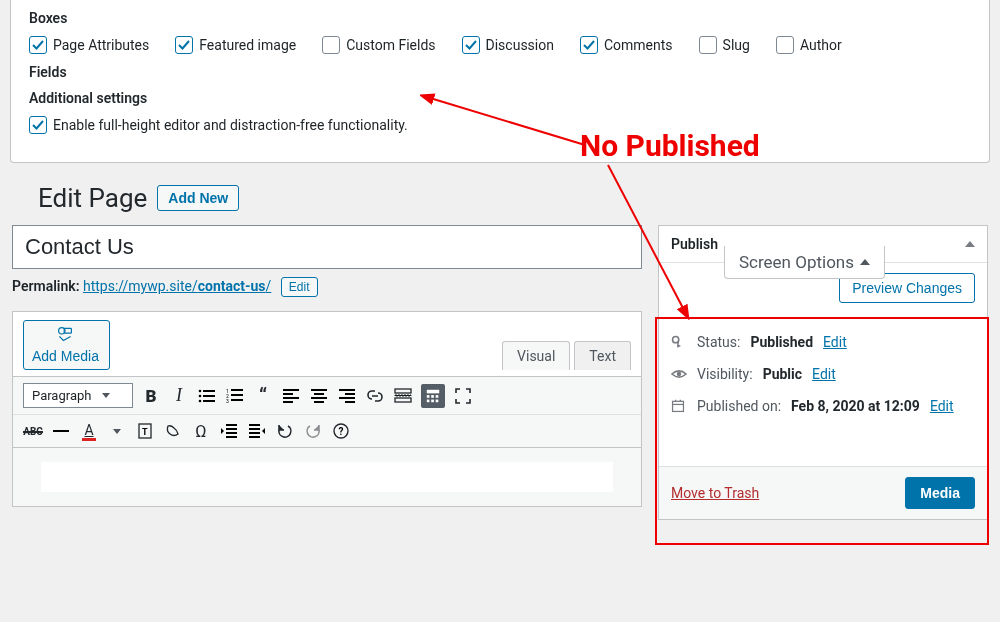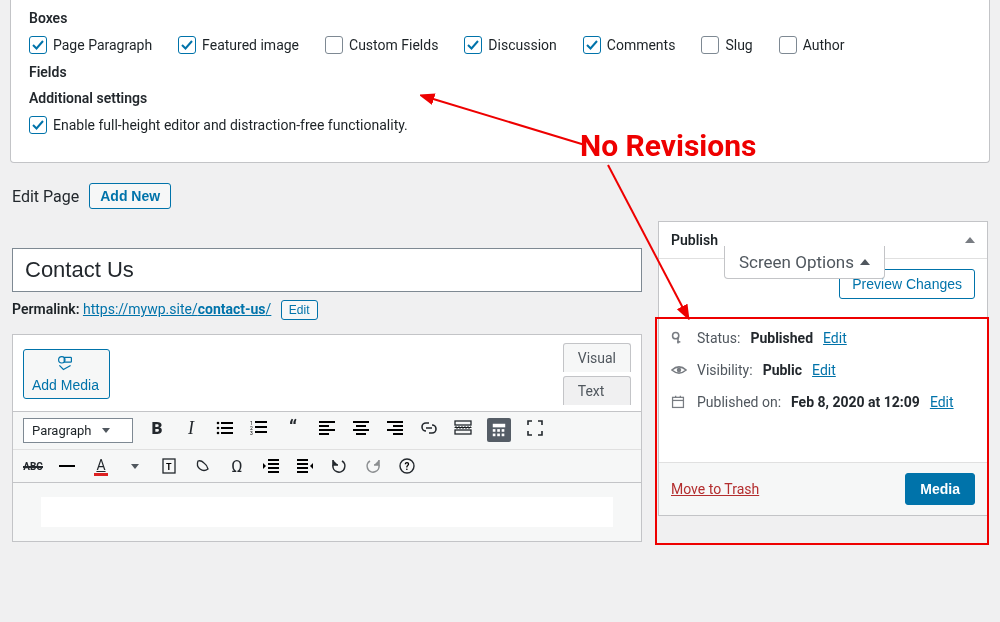--- a/index.html
+++ b/index.html
@@ -15,43 +15,43 @@
 .cb-check { width: 12px; height: 12px; }
 .radio-outer { width: 18px; height: 18px; border: 1px solid #7e8993; border-radius: 50%; background: #fff; display: inline-flex; align-items: center; justify-content: center; }
 .radio-outer.sel { border-color: #0073aa; }
 .radio-inner { width: 10px; height: 10px; background: #0073aa; border-radius: 50%; }
 
 .screen-options-tab { position: absolute; right: 115px; top: 246px; background: #fff; border: 1px solid #c3c4c7; border-top: none; border-radius: 0 0 4px 4px; padding: 6px 14px; display: flex; align-items: center; gap: 6px; cursor: pointer; font-size: 17px; color: #50575e; }
 .so-arrow { width:0; height:0; border-left: 5px solid transparent; border-right: 5px solid transparent; border-bottom: 6px solid #50575e; }
 
 .page-wrap { padding: 10px 12px 0 12px; }
 .title-row { display: flex; align-items: center; gap: 10px; margin: 10px 0 12px; }
-.page-title { font-size: 16px; font-weight: 400; color: #23282d; }
+.page-title { font-size: 26px; font-weight: 400; color: #23282d; margin-left: 26px; }
 .add-new-btn { border: 1px solid #0073aa; color: #0073aa; background: #f6f7f7; border-radius: 3px; padding: 4px 10px; font-size: 14px; font-weight: 600; cursor: pointer; }
 
 .columns { display: flex; gap: 16px; align-items: flex-start; }
 .col-main { flex: 0 0 630px; }
 .col-side { flex: 0 0 330px; }
 
-.title-input { width: 100%; border: 1px solid #7e8993; background: #fff; font-size: 22px; padding: 8px 12px; color: #23282d; margin-top: 27px; }
+.title-input { width: 100%; border: 1px solid #7e8993; background: #fff; font-size: 22px; padding: 8px 12px; color: #23282d; }
 .permalink { margin: 8px 0 14px; font-size: 14px; }
 .permalink a { color: #0073aa; text-decoration: underline; }
 .permalink .slug-part { font-weight: 700; }
 .permalink-label { font-weight: 600; }
 .edit-mini { border: 1px solid #0073aa; color: #0073aa; background: #f6f7f7; border-radius: 3px; padding: 2px 7px; font-size: 12px; cursor: pointer; margin-left: 6px; }
 
 .editor-box { border: 1px solid #c3c4c7; background: #fff; }
 .media-row { display: flex; justify-content: space-between; align-items: center; padding: 8px 10px 0 10px; }
 .add-media { border: 1px solid #0073aa; color: #0073aa; background: #f6f7f7; border-radius: 3px; padding: 5px 10px 5px 8px; font-size: 14px; cursor: pointer; display: flex; align-items: center; gap: 6px; flex-direction: column; }
-.tabs { display: flex; gap: 4px; align-self: flex-end; flex-direction: column; }
+.tabs { display: flex; gap: 4px; align-self: flex-end; }
 .tab { border: 1px solid #c3c4c7; border-bottom: none; background: #f0f0f1; padding: 6px 14px; font-size: 14px; color: #50575e; cursor: pointer; border-radius: 3px 3px 0 0; }
 .tab.active { background: #f6f7f7; color: #50575e; font-weight: normal; }
 
 .toolbar { background: #f6f7f7; border-top: 1px solid #c3c4c7; border-bottom: 1px solid #c3c4c7; margin-top: 6px; }
-.tb-row { display: flex; gap: 14px; padding: 6px 10px; }
+.tb-row { display: flex; align-items: center; gap: 8px; padding: 6px 10px; }
 .tb-row + .tb-row { border-top: 1px solid #e0e0e0; }
 .format-select { border: 1px solid #7e8993; background: #fff; padding: 4px 22px 4px 8px; font-size: 13px; position: relative; min-width: 110px; display: inline-flex; align-items: center; justify-content: space-between; cursor: pointer; }
 .sel-arrow { width:0; height:0; border-left: 4px solid transparent; border-right: 4px solid transparent; border-top: 5px solid #50575e; }
 .tb-btn { cursor: pointer; color: #23282d; display: inline-flex; align-items: center; justify-content: center; width: 20px; height: 20px; }
 .tb-btn svg { width: 18px; height: 18px; }
 .tb-toggle { background: #555d66; color: #fff; width: 24px; height: 24px; display: inline-flex; align-items: center; justify-content: center; border-radius: 2px; }
 .ed-content { background: #f6f7f7; min-height: 50px; padding: 14px 28px; }
 .ed-inner { background: #fff; height: 30px; }
 
 .publish-box { border: 1px solid #c3c4c7; background: #fff; }
@@ -80,21 +80,21 @@
 <div class="screen-options-panel">
   <div class="so-section">
     <div class="so-title">Boxes</div>
     <div class="so-row" id="boxes-row">
         <label class="cb-label">
           <span class="cb-box">
             <svg class="cb-check" viewBox="0 0 12 12">
               <path d="M1 6 L4.5 9.5 L11 2" stroke="#0073aa" stroke-width="2" fill="none"></path>
             </svg>
           </span>
-          <span>Page Paragraph</span>
+          <span>Page Attributes</span>
         </label>
         <label class="cb-label">
           <span class="cb-box">
             <svg class="cb-check" viewBox="0 0 12 12">
               <path d="M1 6 L4.5 9.5 L11 2" stroke="#0073aa" stroke-width="2" fill="none"></path>
             </svg>
           </span>
           <span>Featured image</span>
         </label>
         <label class="cb-label">
@@ -385,21 +385,21 @@
         </div>
         <div class="pb-footer">
           <span class="trash-link">Move to Trash</span>
           <button class="update-btn">Media</button>
         </div>
       </div>
     </div>
   </div>
 </div>
 
-<div class="annot-text">No Revisions</div>
+<div class="annot-text">No Published</div>
 <svg class="arrow-svg" style="left:420px;top:90px;" width="180" height="70">
   <defs>
       <marker id="ah1" markerWidth="10" markerHeight="10" refX="2" refY="3" orient="auto">
         <path d="M0,0 L0,6 L8,3 Z" fill="#ee0000"></path>
       </marker>
     </defs>
   <line x1="165" y1="55" x2="10" y2="8" stroke="#ee0000" stroke-width="2" marker-end="url(#ah1)"></line>
 </svg>
 <svg class="arrow-svg" style="left:588px;top:160px;" width="120" height="160">
   <defs>

